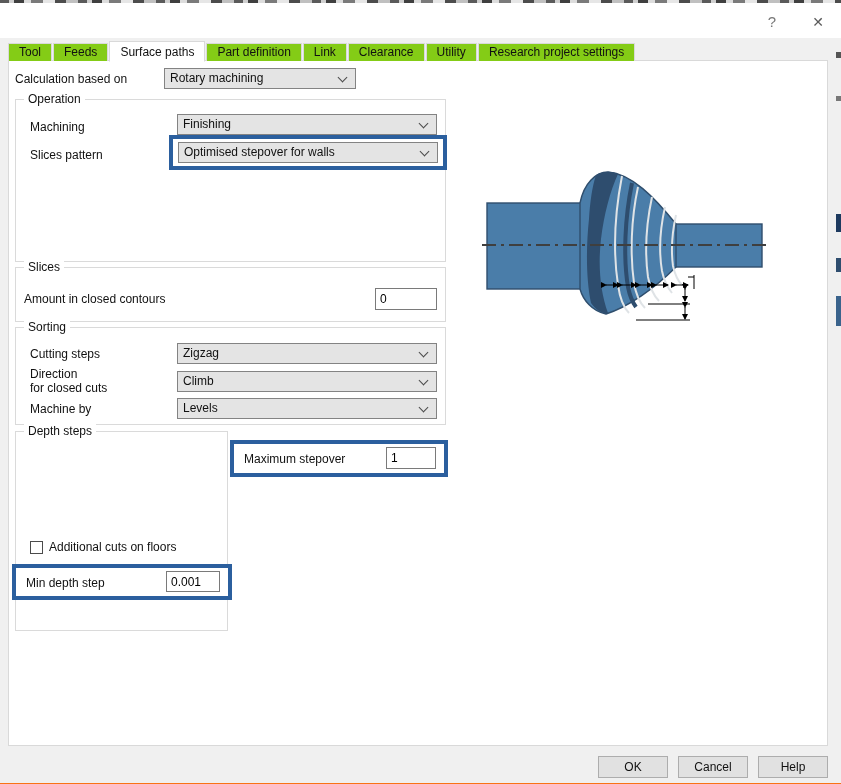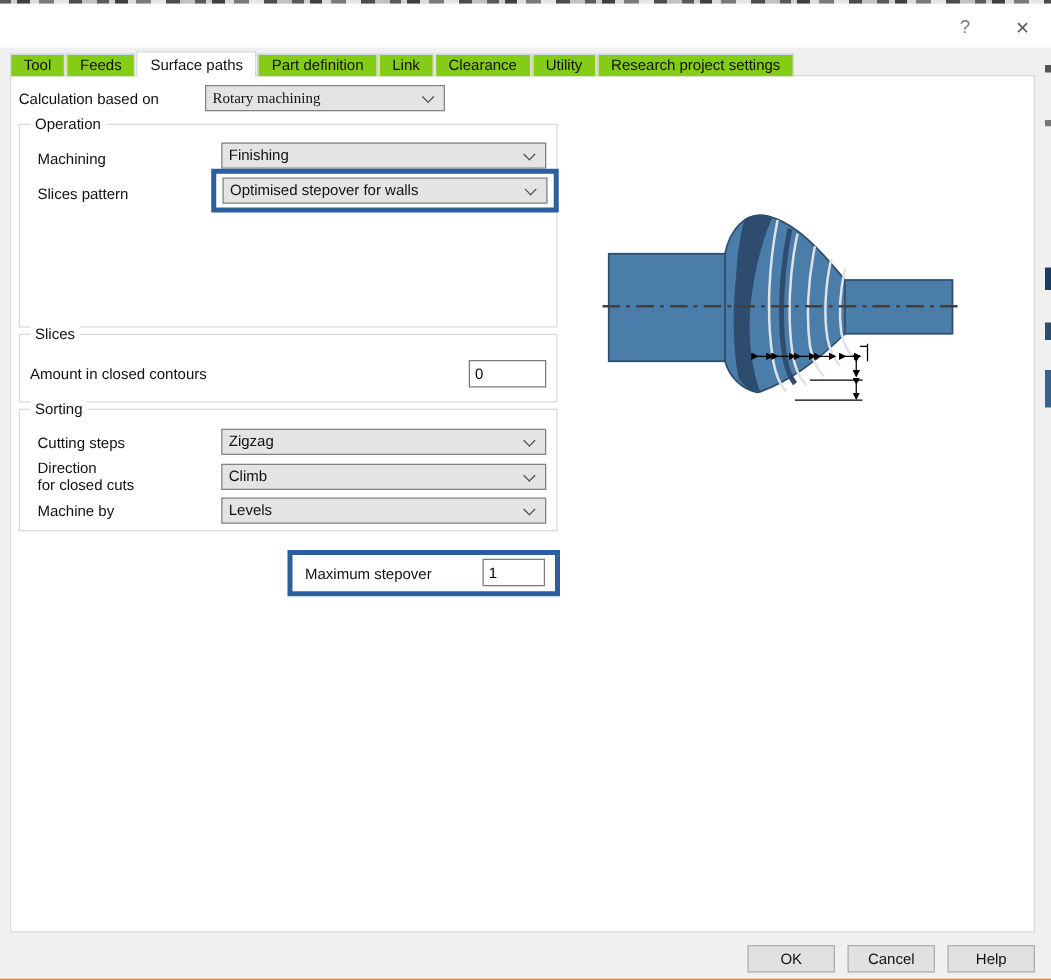--- a/index.html
+++ b/index.html
@@ -128,21 +128,21 @@
   <div class="tab">Part definition</div>
   <div class="tab">Link</div>
   <div class="tab">Clearance</div>
   <div class="tab">Utility</div>
   <div class="tab">Research project settings</div>
 </div>
 
 <div class="content">
 
   <div class="lbl" style="left:6px;top:11px;">Calculation based on</div>
-  <div class="combo" style="left:155px;top:7px;width:192px;font-family:Liberation Serif, serif;">
+  <div class="combo" style="left:155px;top:7px;width:192px;">
     <span>Rotary machining</span>
     <span class="chev"></span>
   </div>
 
   <div class="group" style="left:6px;top:38px;width:431px;height:163px;">
     <div class="group-title">Operation</div>
     <div class="lbl" style="left:14px;top:20px;">Machining</div>
     <div class="combo" style="left:161px;top:14px;width:260px;">
       <span>Finishing</span>
       <span class="chev"></span>
@@ -175,21 +175,32 @@
       <span>Climb</span>
       <span class="chev"></span>
     </div>
     <div class="lbl" style="left:14px;top:74px;">Machine by</div>
     <div class="combo" style="left:161px;top:70px;width:260px;">
       <span>Levels</span>
       <span class="chev"></span>
     </div>
   </div>
 
-
+  <div class="group" style="left:6px;top:370px;width:213px;height:200px;">
+    <div class="group-title">Depth steps</div>
+    <div class="cbrow" style="left:14px;top:108px;">
+      <span class="cbox"></span>
+      <span>Additional cuts on floors</span>
+    </div>
+  </div>
+
+  <div class="hl" style="left:3px;top:503px;width:220px;height:36px;">
+    <div class="lbl" style="left:10px;top:8px;">Min depth step</div>
+    <input class="tinput" style="left: 150px; top: 3px; width: 54px; height: 21px;" value="0.001">
+  </div>
 
 
   <div class="hl" style="left:221px;top:379px;width:218px;height:37px;">
     <div class="lbl" style="left:10px;top:8px;">Maximum stepover</div>
     <input class="tinput" style="left: 152px; top: 3px; width: 50px; height: 22px;" value="1">
   </div>
 
   <svg class="illu" viewBox="0 0 292 162">
 
     <rect x="7" y="36" width="94" height="86" class="body-fill"></rect>

